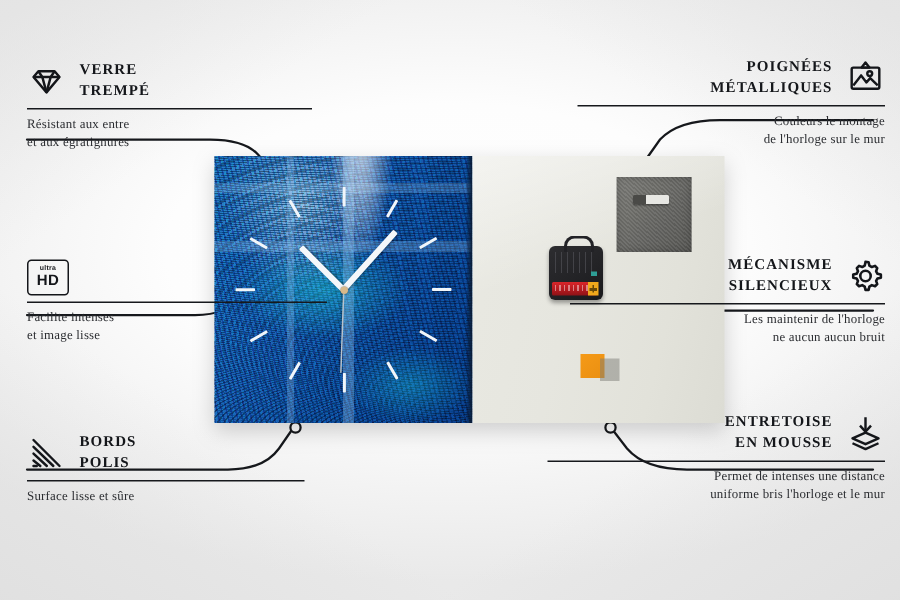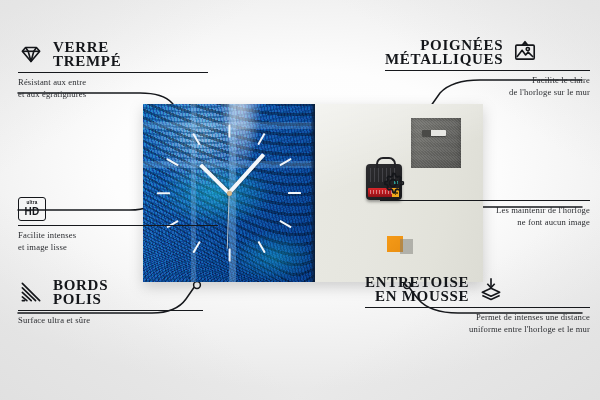--- a/index.html
+++ b/index.html
@@ -187,61 +187,60 @@
 
   
   #connectors { position: absolute; inset: 0; z-index: 2; }
 
   
   .feature { position: absolute; z-index: 4; }
   .feat-head { display: flex; align-items: center; gap: 9px; }
   .feat-title {
     font-family: "Liberation Serif", serif;
     font-weight: bold;
-    font-size: 15px;
+    font-size: 10px;
     letter-spacing: .7px;
     color: #14161a;
     line-height: 14px;
     text-transform: uppercase;
   }
   .feat-rule { height: 1.4px; background: #16181c; margin-top: 4px; }
   .feat-sub {
     font-family: "Liberation Serif", serif;
     font-size: 8.6px;
     color: #2b2d31;
     line-height: 11.5px;
     margin-top: 4px;
     letter-spacing: .15px;
   }
   .left  .feat-head { justify-content: flex-start; }
   .left  .feat-title { text-align: left; }
   .left  .feat-sub   { text-align: left; }
-  .right .feat-head  { flex-direction: row; }
+  .right .feat-head  { justify-content: flex-end; flex-direction: row; }
   .right .feat-title { text-align: right; }
   .right .feat-sub   { text-align: right; }
 
   .ico { width: 26px; height: 26px; flex: 0 0 26px; color: #14161a; }
   .ico svg { display: block; width: 26px; height: 26px; }
 
   #hd-badge {
     width: 26px; height: 22px; flex: 0 0 26px;
     border: 1.6px solid #14161a; border-radius: 3px;
     display: flex; flex-direction: column; align-items: center; justify-content: center;
     line-height: 1;
-    margin-top: 24px;
   }
   #hd-badge .u { font-size: 4.6px; font-weight: bold; letter-spacing: .2px; color: #14161a;
                  font-family: "Liberation Sans", sans-serif; }
   #hd-badge .hd { font-size: 10px; font-weight: bold; letter-spacing: .3px; color: #14161a;
                   font-family: "Liberation Sans", sans-serif; margin-top: .5px; }
 
   
   #feature-tempered-glass { left: 18px;  top: 40px;  width: 190px; }
   #feature-hd-print       { left: 18px;  top: 173px; width: 200px; }
-  #feature-polished-edges { left: 18px;  top: 278px; width: 185px; }
+  #feature-polished-edges { left: 18px;  top: 288px; width: 185px; }
   #feature-metal-handles  { right: 10px; top: 38px;  width: 205px; }
   #feature-silent-mech    { right: 10px; top: 170px; width: 210px; }
   #feature-foam-spacer    { right: 10px; top: 275px; width: 225px; }
 </style>
 </head>
 <body>
 
 <div id="stage">
 
   <div id="product">
@@ -374,59 +373,63 @@
           <path d="M4 20 L6 20"></path>
         </svg>
       </span>
       <span class="feat-title">
         <span>BORDS</span><br>
         <span>POLIS</span>
       </span>
     </div>
     <div class="feat-rule"></div>
     <div class="feat-sub">
-      <span>Surface ultra et sûre</span>
+      <span>Surface lisse et sûre</span>
     </div>
   </div>
 
   <div class="feature right" id="feature-metal-handles">
     <div class="feat-head">
       <span class="feat-title">
         <span>POIGNÉES</span><br>
         <span>MÉTALLIQUES</span>
       </span>
       <span class="ico">
         <svg viewBox="0 0 24 24" fill="none" stroke="currentColor" stroke-width="1.5" stroke-linejoin="round">
           <path d="M12 2.5 L9.6 5.6 H14.4 Z"></path>
           <rect x="3.5" y="5.6" width="17" height="13" rx="1"></rect>
           <path d="M4.5 16.6 L9.3 10.4 L12.6 14.7 L14.9 12.1 L19.5 16.6"></path>
           <circle cx="14.6" cy="9.3" r="1.5"></circle>
         </svg>
       </span>
     </div>
     <div class="feat-rule"></div>
     <div class="feat-sub">
-      <span>Facilite le claire</span><br>
+      <span>Couleurs le montage</span><br>
       <span>de l'horloge sur le mur</span>
     </div>
   </div>
 
   <div class="feature right" id="feature-silent-mech">
     <div class="feat-head">
+      <span class="feat-title">
+        <span>MÉCANISME</span><br>
+        <span>SILENCIEUX</span>
+      </span>
       <span class="ico">
         <svg viewBox="0 0 24 24" fill="none" stroke="currentColor" stroke-width="1.6" stroke-linejoin="round">
           <path d="M12 3.2 l1.9 .35 .5 2.05 1.5 .87 1.98-.7 1.35 1.35 -.7 1.98 .87 1.5 2.05 .5 0 1.9 -2.05 .5 -.87 1.5 .7 1.98 -1.35 1.35 -1.98-.7 -1.5 .87 -.5 2.05 -1.9 0 -.5-2.05 -1.5-.87 -1.98 .7 -1.35-1.35 .7-1.98 -.87-1.5 -2.05-.5 0-1.9 2.05-.5 .87-1.5 -.7-1.98 1.35-1.35 1.98 .7 1.5-.87 .5-2.05 Z"></path>
           <circle cx="12" cy="12" r="3.2"></circle>
         </svg>
       </span>
     </div>
     <div class="feat-rule"></div>
     <div class="feat-sub">
       <span>Les maintenir de l'horloge</span><br>
-      <span>ne font aucun image</span>
+      <span>ne aucun aucun bruit</span>
     </div>
   </div>
 
   <div class="feature right" id="feature-foam-spacer">
     <div class="feat-head">
       <span class="feat-title">
         <span>ENTRETOISE</span><br>
         <span>EN MOUSSE</span>
       </span>
       <span class="ico">
@@ -434,17 +437,17 @@
           <path d="M12 2 V10"></path>
           <path d="M8.6 7.2 L12 10.8 L15.4 7.2"></path>
           <path d="M12 11.4 L20 15 L12 18.6 L4 15 Z"></path>
           <path d="M4 18 L12 21.6 L20 18"></path>
         </svg>
       </span>
     </div>
     <div class="feat-rule"></div>
     <div class="feat-sub">
       <span>Permet de intenses une distance</span><br>
-      <span>uniforme entre l'horloge et le mur</span>
+      <span>uniforme bris l'horloge et le mur</span>
     </div>
   </div>
 
 </div>
 
 </body></html>

